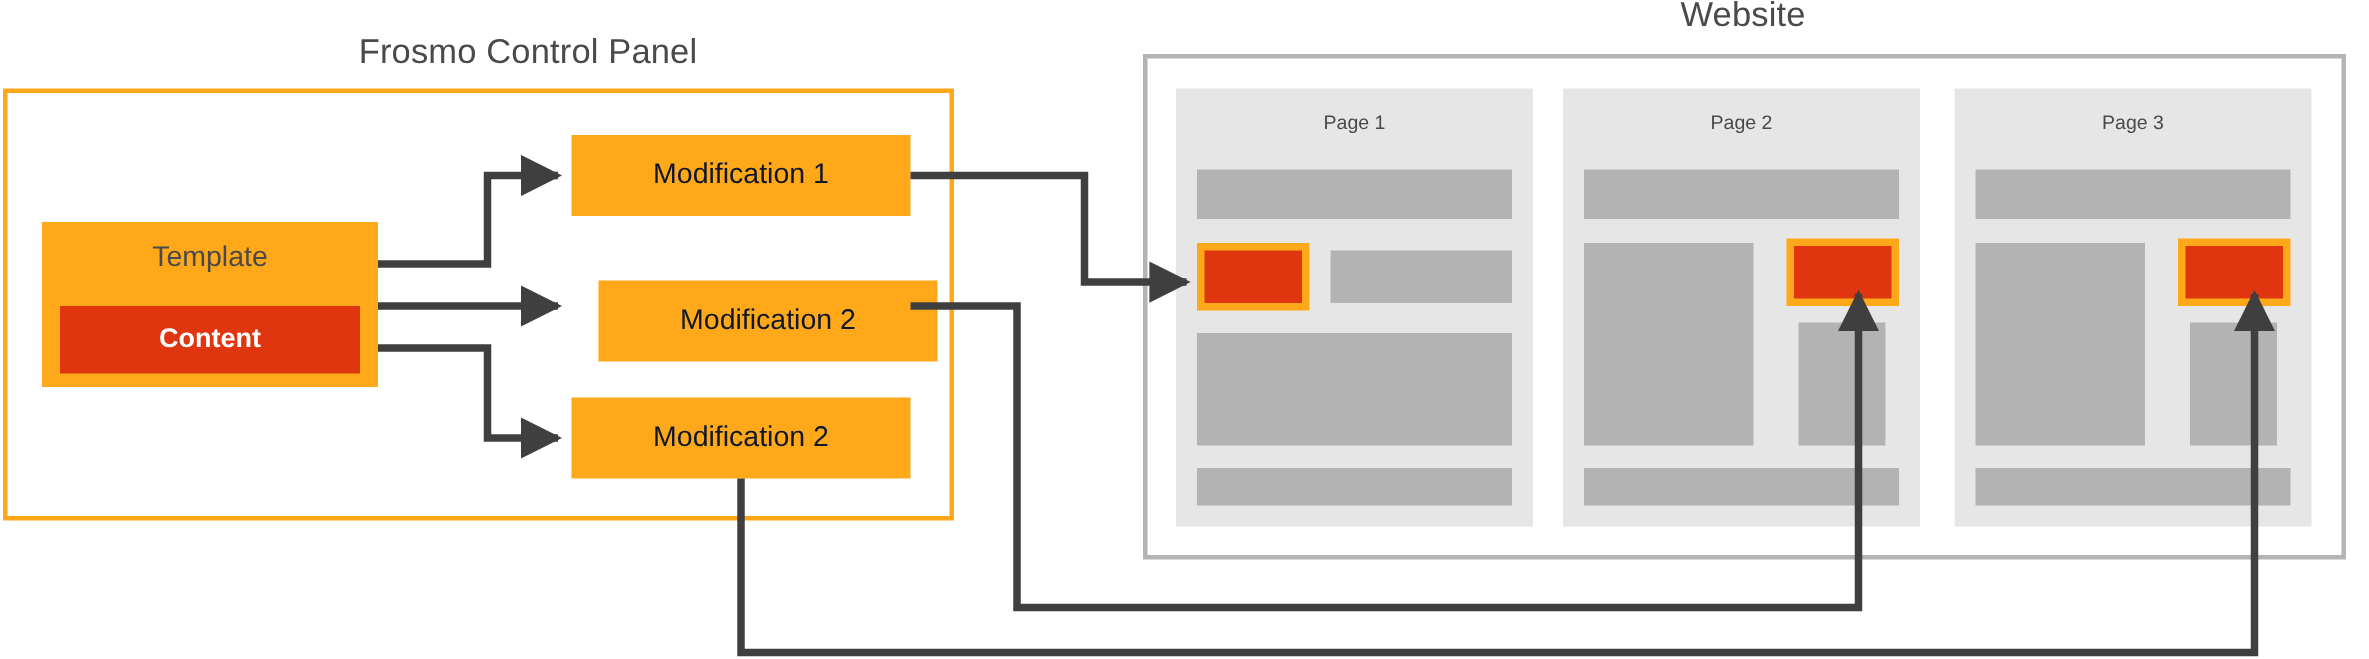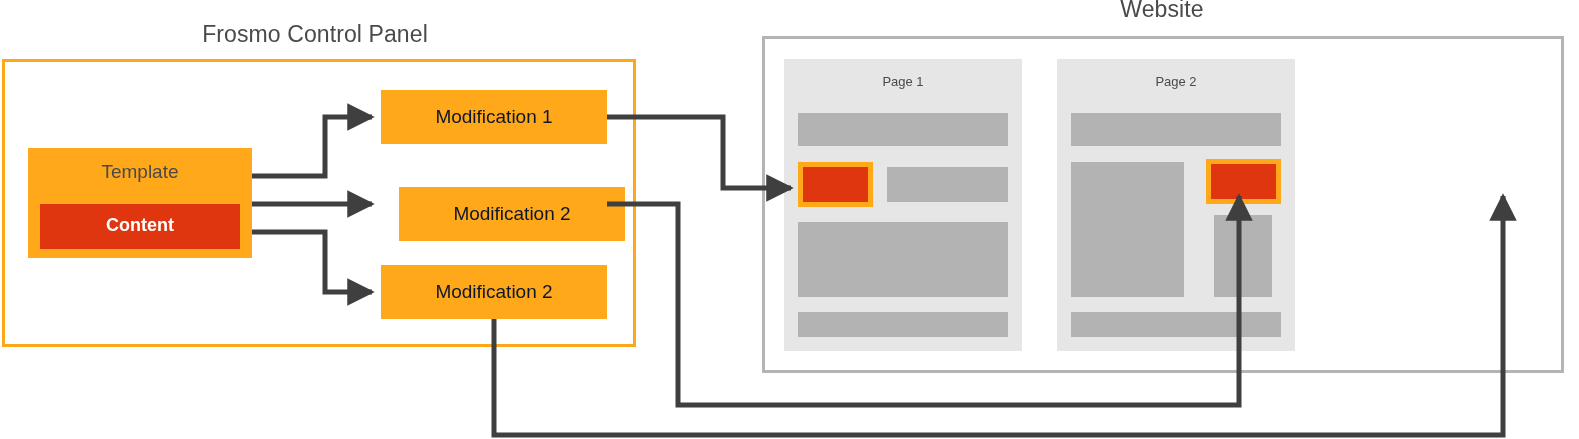--- a/index.html
+++ b/index.html
@@ -28,21 +28,21 @@
   
   .section-title {
     position: absolute;
     color: #4a4a4a;
     font-size: 23px;
     font-weight: 400;
     white-space: nowrap;
     text-align: center;
     letter-spacing: 0.1px;
   }
-  #cp-title { left: 0px; top: 21px; width: 630px; }
+  #cp-title { left: 0px; top: 21px; width: 630px; padding-left: 37px; }
   #web-title { left: 762px; top: -4px; width: 800px; }
 
   
   #control-panel-frame {
     position: absolute;
     left: 2px;
     top: 59px;
     width: 634px;
     height: 288px;
     border: 3px solid #FFA71A;
@@ -125,21 +125,21 @@
 
   
   .page-panel {
     position: absolute;
     top: 59px;
     width: 238px;
     height: 292px;
     background: #e6e6e6;
   }
   #page-panel-1 { left: 784px; }
-  #page-panel-2 { left: 1042px; margin-left: 15px; }
+  #page-panel-2 { left: 1042px; }
   #page-panel-3 { left: 1303px; }
 
   .page-title {
     position: absolute;
     left: 0;
     top: 15px;
     width: 100%;
     text-align: center;
     color: #4a4a4a;
     font-size: 13px;
@@ -206,20 +206,30 @@
     <div class="page-title">Page 2</div>
     <div class="blk" style="left:14px; top:54px; width:210px; height:33px;"></div>
     <div class="blk" style="left:14px; top:103px; width:113px; height:135px;"></div>
     <div class="hilite" style="left:149px; top:100px; width:75px; height:45px;">
         <i></i>
       </div>
     <div class="blk" style="left:157px; top:156px; width:58px; height:82px;"></div>
     <div class="blk" style="left:14px; top:253px; width:210px; height:25px;"></div>
   </div>
 
+  <div class="page-panel" id="page-panel-3">
+    <div class="page-title">Page 3</div>
+    <div class="blk" style="left:14px; top:54px; width:210px; height:33px;"></div>
+    <div class="blk" style="left:14px; top:103px; width:113px; height:135px;"></div>
+    <div class="hilite" style="left:149px; top:100px; width:75px; height:45px;">
+        <i></i>
+      </div>
+    <div class="blk" style="left:157px; top:156px; width:58px; height:82px;"></div>
+    <div class="blk" style="left:14px; top:253px; width:210px; height:25px;"></div>
+  </div>
 
   <svg class="svg-layer" viewBox="0 0 1579 439" xmlns="http://www.w3.org/2000/svg">
     <defs>
       <marker id="ah" viewBox="0 0 10 10" refX="9" refY="5" markerWidth="5.5" markerHeight="5.5" orient="auto-start-reverse">
         <path d="M 0 0 L 10 5 L 0 10 z" fill="#3f3f3f"></path>
       </marker>
     </defs>
 
     <path d="M 252,176 L 325,176 L 325,117 L 372,117" fill="none" stroke="#3f3f3f" stroke-width="5" marker-end="url(#ah)"></path>
 

